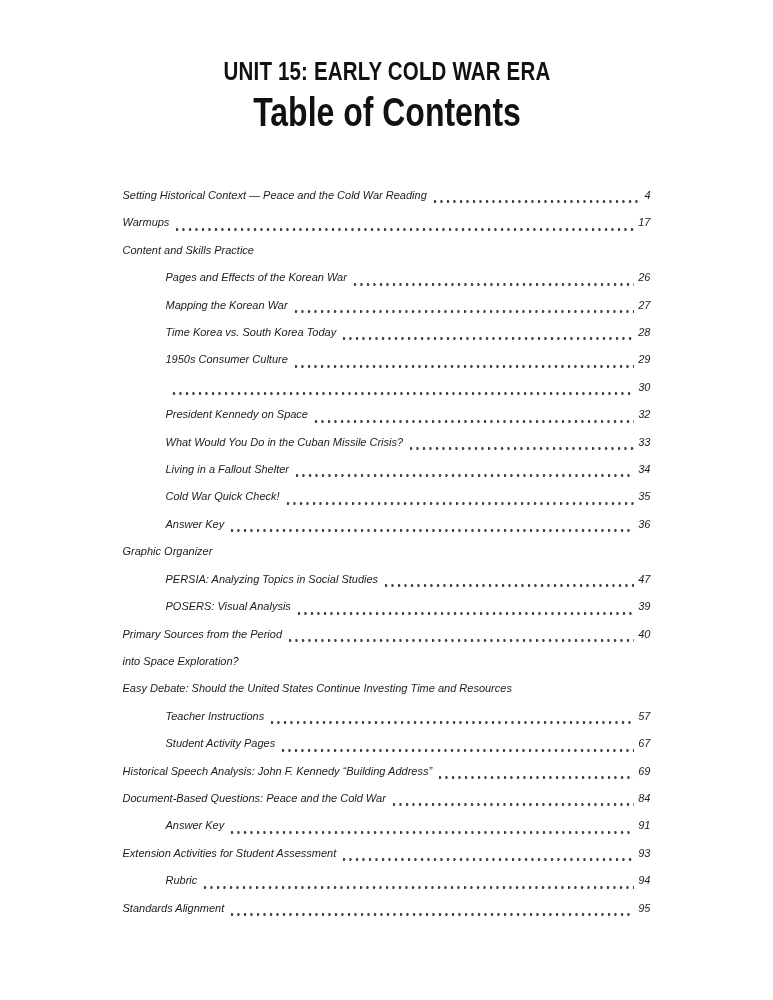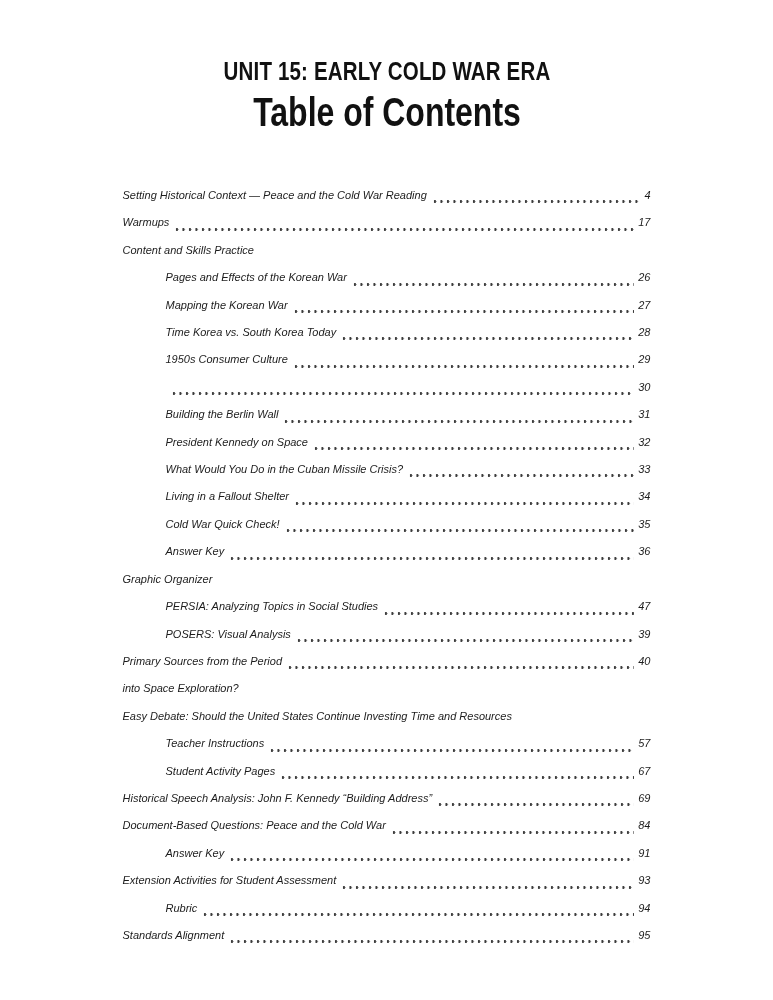--- a/index.html
+++ b/index.html
@@ -102,25 +102,20 @@
       <div class="toc-row indent-1">
         <span class="toc-label">1950s Consumer Culture</span>
         <span class="toc-leader"></span>
         <span class="toc-page">29</span>
       </div>
       <div class="toc-row indent-1">
         <span class="toc-leader"></span>
         <span class="toc-page">30</span>
       </div>
       <div class="toc-row indent-1">
-        <span class="toc-label">Building the Berlin Wall</span>
-        <span class="toc-leader"></span>
-        <span class="toc-page">31</span>
-      </div>
-      <div class="toc-row indent-1">
         <span class="toc-label">President Kennedy on Space</span>
         <span class="toc-leader"></span>
         <span class="toc-page">32</span>
       </div>
       <div class="toc-row indent-1">
         <span class="toc-label">What Would You Do in the Cuban Missile Crisis?</span>
         <span class="toc-leader"></span>
         <span class="toc-page">33</span>
       </div>
       <div class="toc-row indent-1">

